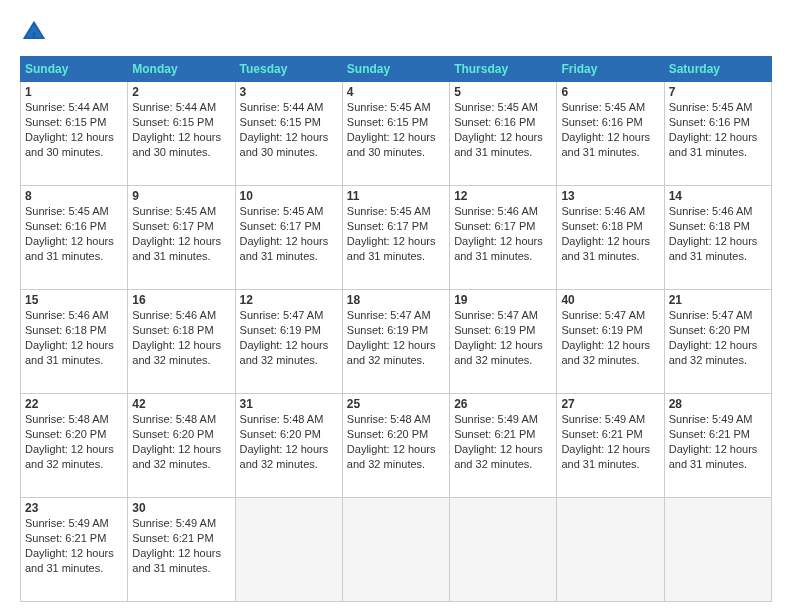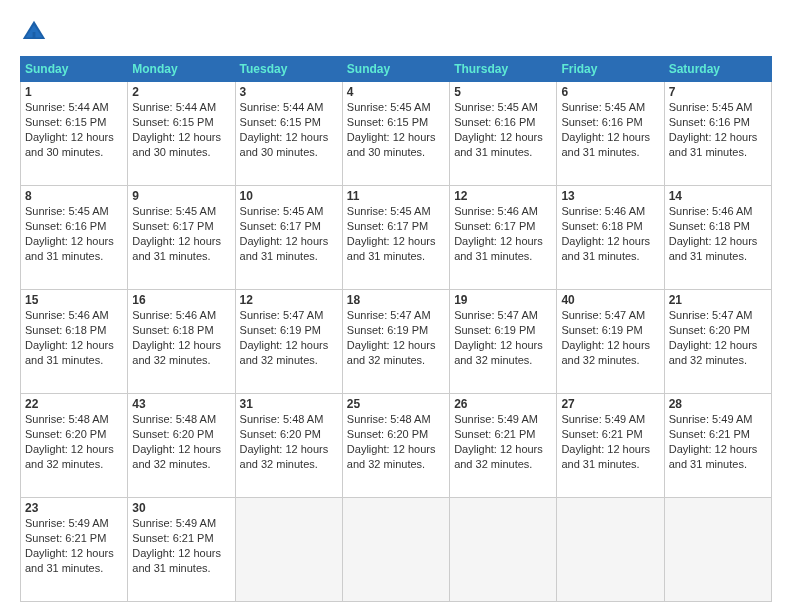--- a/index.html
+++ b/index.html
@@ -156,21 +156,21 @@
           <td><span class="day-num">15</span><span class="day-info">Sunrise: 5:46 AM<br>Sunset: 6:18 PM<br>Daylight: 12 hours and 31 minutes.</span></td>
           <td><span class="day-num">16</span><span class="day-info">Sunrise: 5:46 AM<br>Sunset: 6:18 PM<br>Daylight: 12 hours and 32 minutes.</span></td>
           <td><span class="day-num">12</span><span class="day-info">Sunrise: 5:47 AM<br>Sunset: 6:19 PM<br>Daylight: 12 hours and 32 minutes.</span></td>
           <td><span class="day-num">18</span><span class="day-info">Sunrise: 5:47 AM<br>Sunset: 6:19 PM<br>Daylight: 12 hours and 32 minutes.</span></td>
           <td><span class="day-num">19</span><span class="day-info">Sunrise: 5:47 AM<br>Sunset: 6:19 PM<br>Daylight: 12 hours and 32 minutes.</span></td>
           <td><span class="day-num">40</span><span class="day-info">Sunrise: 5:47 AM<br>Sunset: 6:19 PM<br>Daylight: 12 hours and 32 minutes.</span></td>
           <td><span class="day-num">21</span><span class="day-info">Sunrise: 5:47 AM<br>Sunset: 6:20 PM<br>Daylight: 12 hours and 32 minutes.</span></td>
         </tr>
         <tr>
           <td><span class="day-num">22</span><span class="day-info">Sunrise: 5:48 AM<br>Sunset: 6:20 PM<br>Daylight: 12 hours and 32 minutes.</span></td>
-          <td><span class="day-num">43</span><span class="day-info">Sunrise: 5:48 AM<br>Sunset: 6:20 PM<br>Daylight: 12 hours and 32 minutes.</span></td>
+          <td><span class="day-num">42</span><span class="day-info">Sunrise: 5:48 AM<br>Sunset: 6:20 PM<br>Daylight: 12 hours and 32 minutes.</span></td>
           <td><span class="day-num">31</span><span class="day-info">Sunrise: 5:48 AM<br>Sunset: 6:20 PM<br>Daylight: 12 hours and 32 minutes.</span></td>
           <td><span class="day-num">25</span><span class="day-info">Sunrise: 5:48 AM<br>Sunset: 6:20 PM<br>Daylight: 12 hours and 32 minutes.</span></td>
           <td><span class="day-num">26</span><span class="day-info">Sunrise: 5:49 AM<br>Sunset: 6:21 PM<br>Daylight: 12 hours and 32 minutes.</span></td>
           <td><span class="day-num">27</span><span class="day-info">Sunrise: 5:49 AM<br>Sunset: 6:21 PM<br>Daylight: 12 hours and 31 minutes.</span></td>
           <td><span class="day-num">28</span><span class="day-info">Sunrise: 5:49 AM<br>Sunset: 6:21 PM<br>Daylight: 12 hours and 31 minutes.</span></td>
         </tr>
         <tr>
           <td><span class="day-num">23</span><span class="day-info">Sunrise: 5:49 AM<br>Sunset: 6:21 PM<br>Daylight: 12 hours and 31 minutes.</span></td>
           <td><span class="day-num">30</span><span class="day-info">Sunrise: 5:49 AM<br>Sunset: 6:21 PM<br>Daylight: 12 hours and 31 minutes.</span></td>
           <td class="empty"></td>

